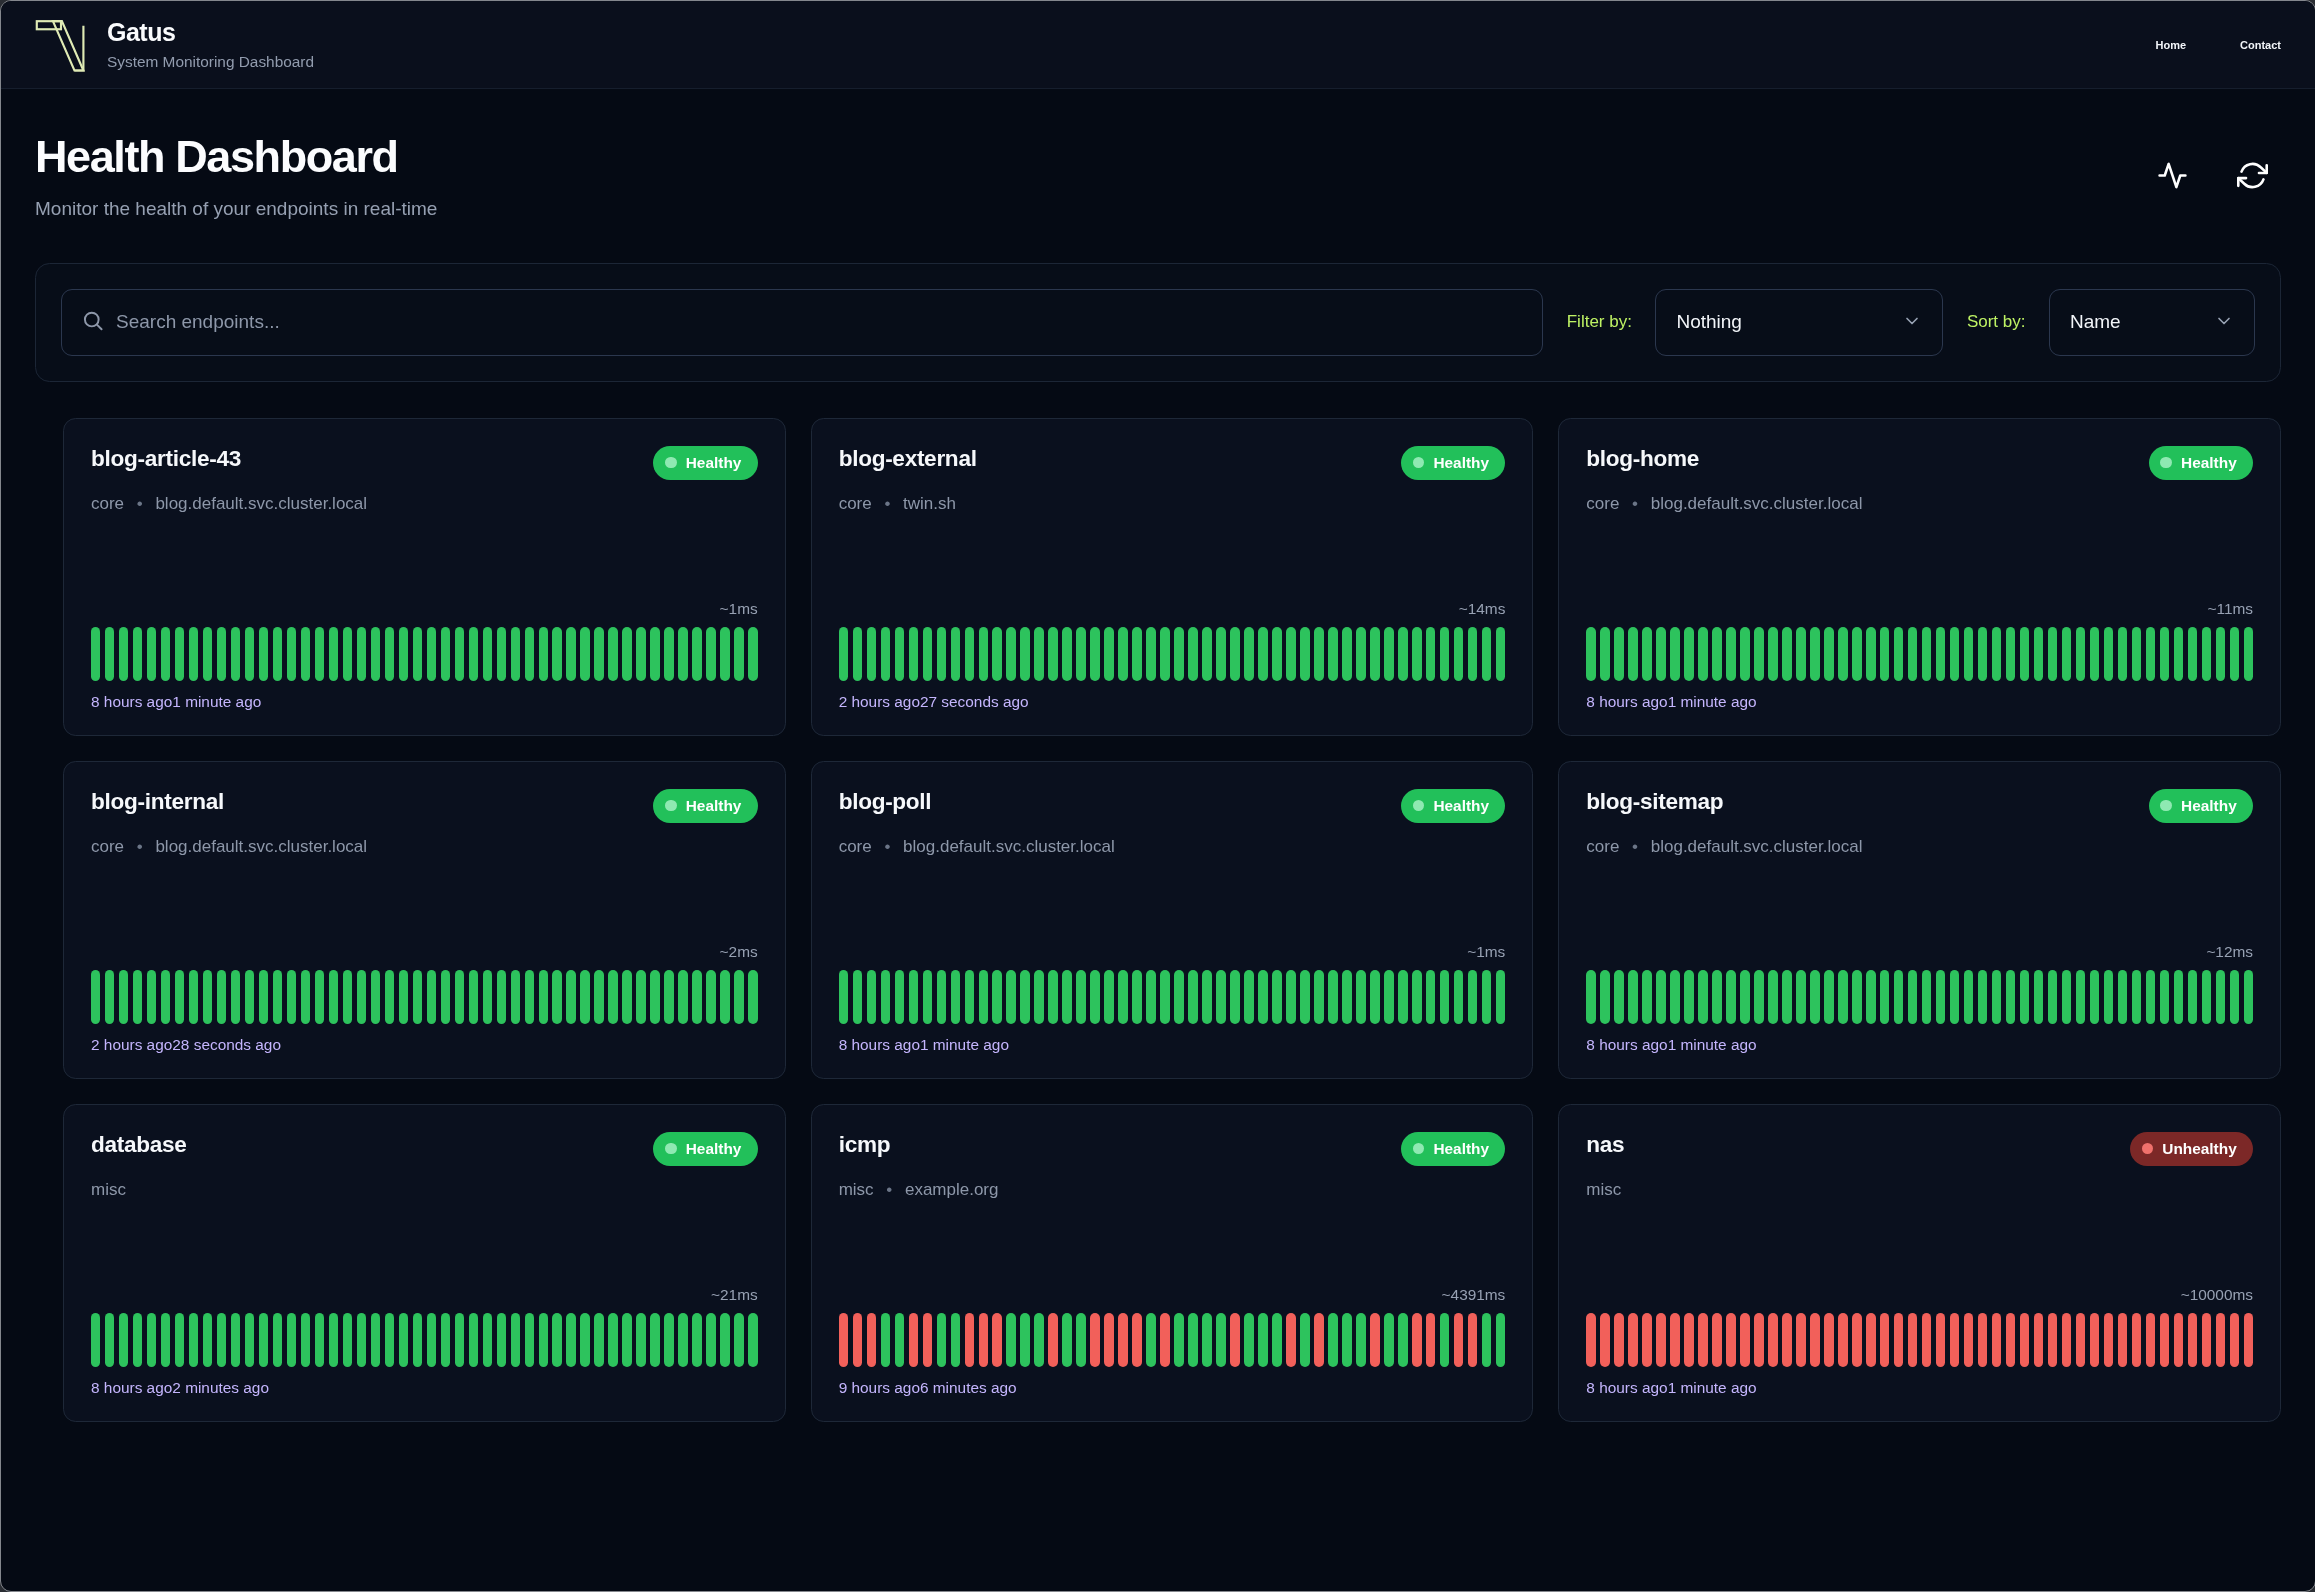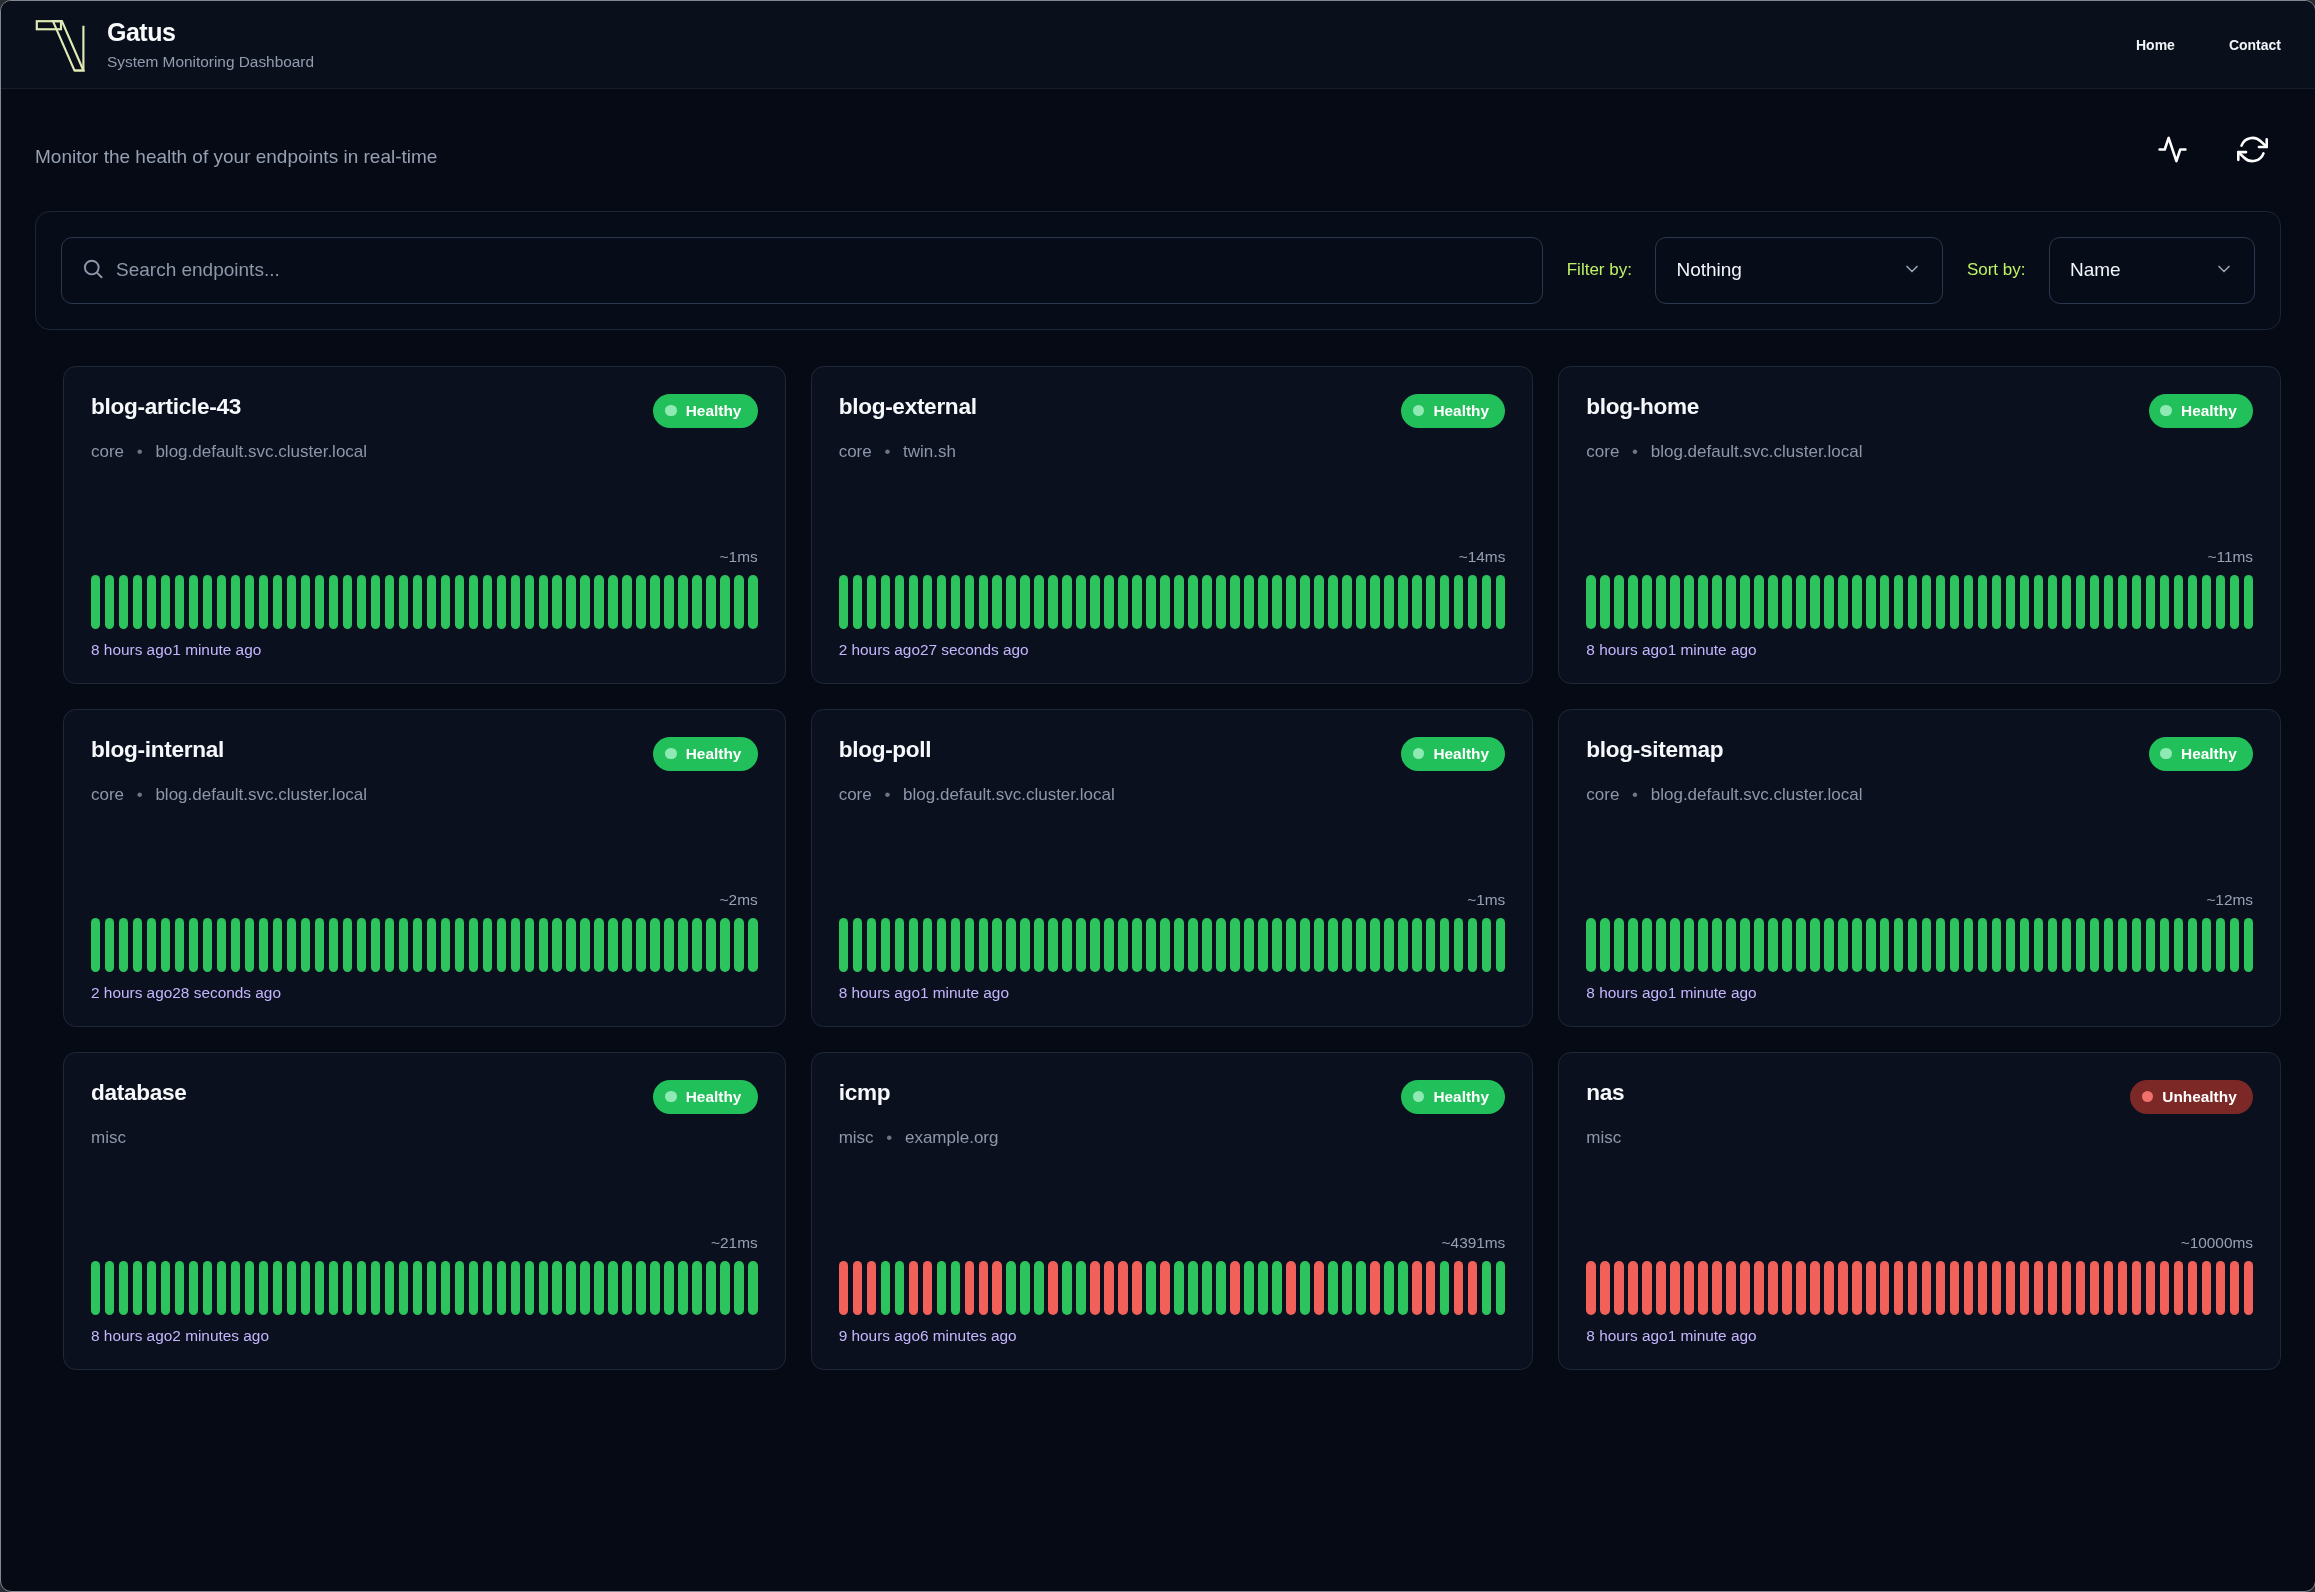--- a/index.html
+++ b/index.html
@@ -13,21 +13,21 @@
   
   .app-header{
     height:88px; flex:0 0 auto; background:#0a0f1c; border-bottom:0.9px solid #161e2d;
     display:flex; align-items:center; padding:0 34px;
   }
   .logo-box{ width:52px; height:63px; display:flex; align-items:center; }
   .brand-text{ margin-left:20px; }
   .brand-title{ font-size:25px; font-weight:700; color:#fafbfd; letter-spacing:-0.5px; }
   .brand-subtitle{ font-size:15.4px; color:#929cae; margin-top:6.3px; }
   .top-nav{ margin-left:auto; display:flex; gap:54px; }
-  .nav-link{ font-size:14px; font-weight:600; color:#f2f5f9; cursor:pointer; }
+  .nav-link{ font-size:11px; font-weight:600; color:#f2f5f9; cursor:pointer; }
   
   .main{ flex:1; padding:0 34px; }
   .page-head{ margin-top:42px; display:flex; align-items:center; justify-content:space-between; }
   .page-title{ font-size:45px; font-weight:800; letter-spacing:-1.4px; color:#fbfcfe; }
   .page-subtitle{ font-size:19px; color:#96a0b2; margin-top:14.5px; }
   .head-actions{ display:flex; gap:49px; align-items:center; padding-right:12.7px; }
   .icon-btn{ width:31px; height:31px; cursor:pointer; display:flex; align-items:center; justify-content:center; }
   
   .toolbar{
     margin-top:43px; border:0.9px solid #1c2636; background:#070d18; border-radius:14.5px;
@@ -97,20 +97,21 @@
     <nav class="top-nav">
       <span class="nav-link">Home</span>
       <span class="nav-link">Contact</span>
     </nav>
   </header>
 
   <main class="main">
 
     <div class="page-head">
       <div>
+        <h1 class="page-title">Health Dashboard</h1>
         <div class="page-subtitle">Monitor the health of your endpoints in real-time</div>
       </div>
       <div class="head-actions">
         <span class="icon-btn">
           <svg width="31" height="31" viewBox="0 0 24 24" fill="none" stroke="#ffffff" stroke-width="2" stroke-linecap="round" stroke-linejoin="round">
             <polyline points="22 12 18 12 15 21 9 3 6 12 2 12"></polyline>
           </svg>
         </span>
         <span class="icon-btn">
           <svg width="31" height="31" viewBox="0 0 24 24" fill="none" stroke="#ffffff" stroke-width="2" stroke-linecap="round" stroke-linejoin="round">

